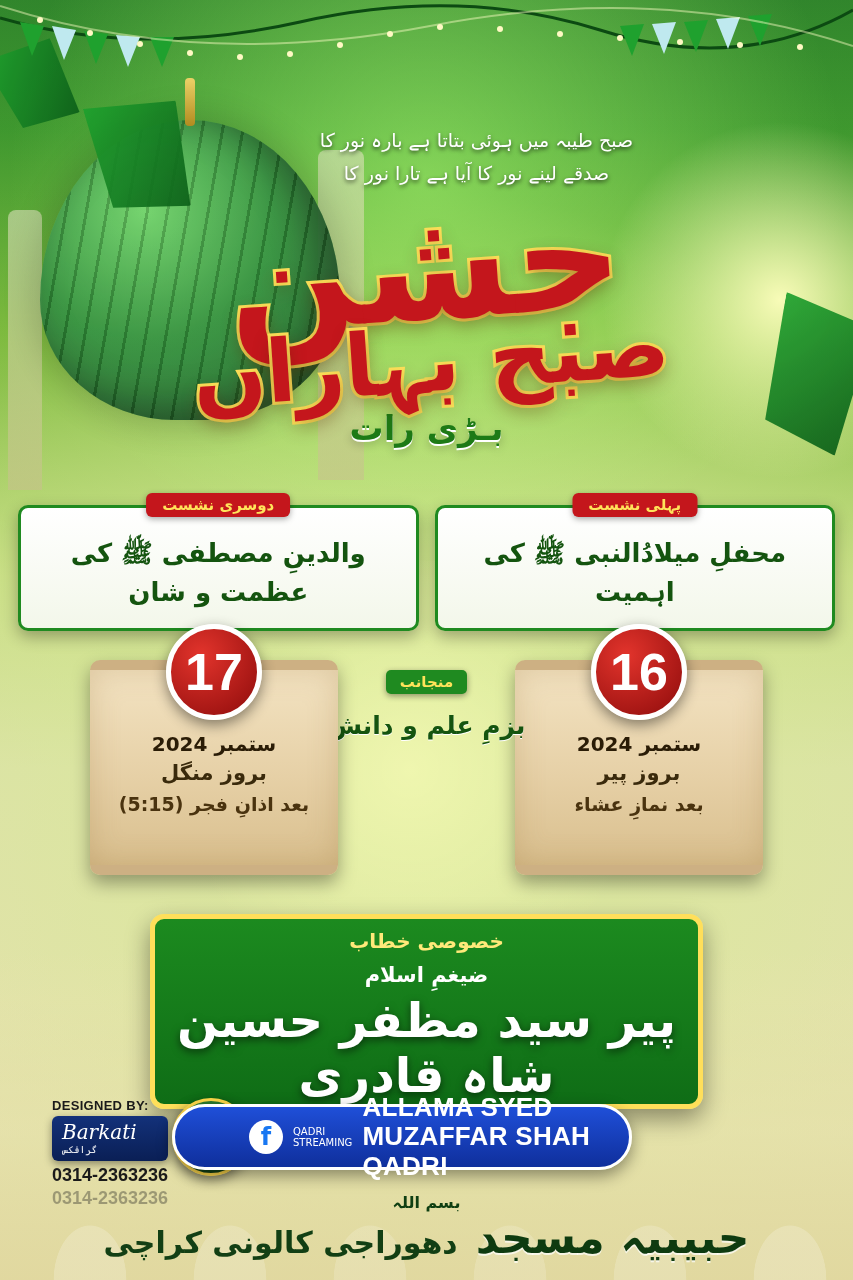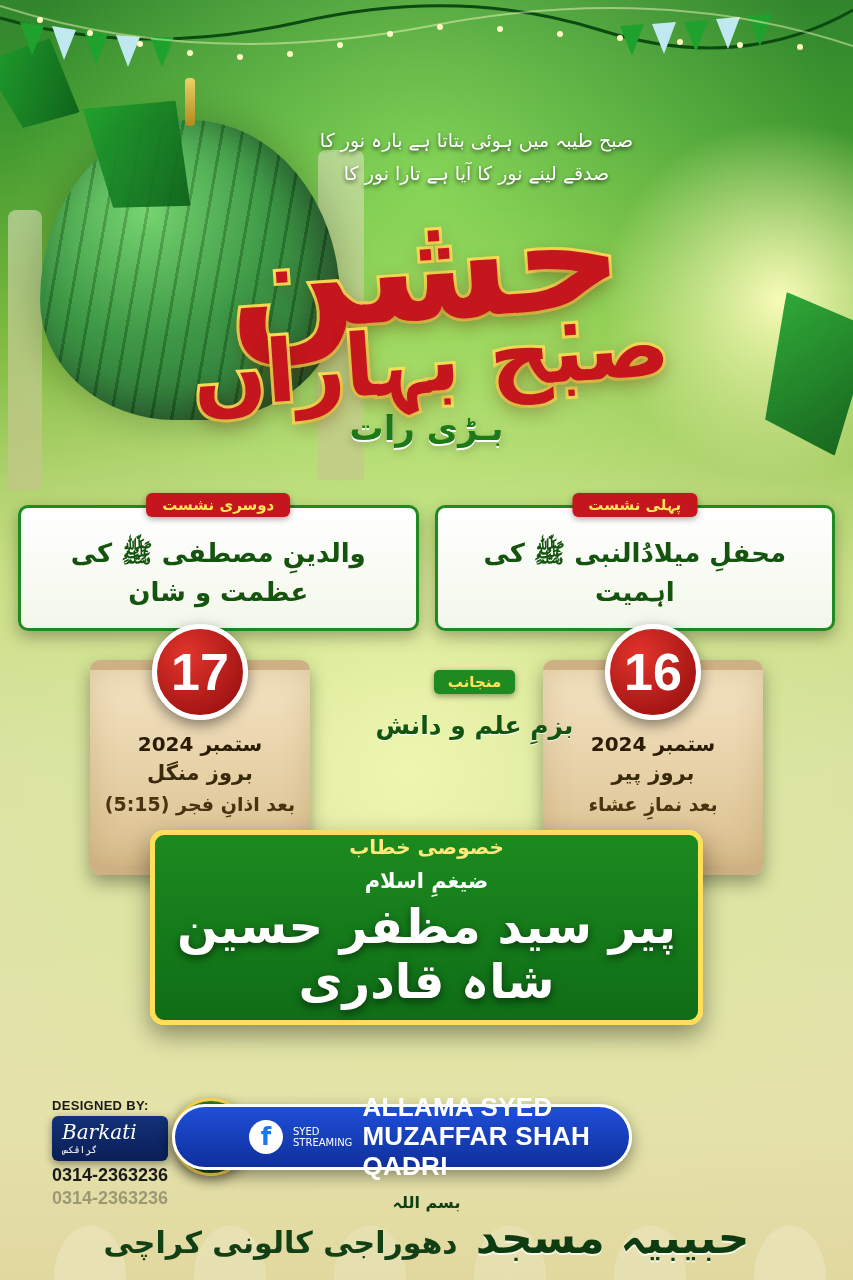--- a/index.html
+++ b/index.html
@@ -143,21 +143,21 @@
   }
   .session .title {
     font-size: 26px; font-weight: bold; color:#14540f; line-height:1.5;
   }
 
   
   .scrolls {
     position:absolute; top: 630px; left: 10px; right: 10px; height: 250px;
   }
   .scroll {
-    position:absolute; top: 30px; width: 220px; height: 215px;
+    position:absolute; top: 30px; width: 248px; height: 215px;
     background:
       linear-gradient(180deg,#f3e3c2 0%, #e6d0a6 55%, #d9bf8e 100%);
     border-radius: 10px;
     box-shadow: 0 8px 18px rgba(0,0,0,.35), inset 0 0 30px rgba(150,110,50,.25);
     border-top: 10px solid #cdb083;
     border-bottom: 10px solid #cdb083;
     direction: rtl; text-align:center;
   }
   .scroll.right { right: 80px; }
   .scroll.left  { left: 80px; }
@@ -173,40 +173,40 @@
   .scroll .month {
     margin-top: 62px;
     font-size: 20px; font-weight:bold; color:#2a1c06;
     line-height:1.25;
   }
   .scroll .day { font-size: 21px; color:#3a2a0c; margin-top: 4px; font-weight:bold;}
   .scroll .time { font-size: 19px; color:#4a330f; margin-top: 8px; font-weight:bold;}
 
   .mid-badge {
     position:absolute; left:50%; top: 40px; transform: translateX(-50%);
-    text-align:center; direction:rtl; width: 200px; margin-left: 48px;
+    text-align:center; direction:rtl; width: 200px;
   }
   .mid-badge .pill {
     display:inline-block; background:#1f8a20; color:#ffe35a;
     font-size:15px; font-weight:bold; padding:3px 14px; border-radius:5px;
     box-shadow:0 2px 6px rgba(0,0,0,.4);
   }
   .mid-badge .txt {
     margin-top: 14px; font-size: 25px; font-weight:bold; color:#14540f;
     line-height: 1.45; text-shadow: 0 1px 0 #fff;
   }
 
   
   .speaker-panel {
-    position:absolute; left: 150px; right: 150px; top: 830px; height: 195px;
+    position:absolute; left: 150px; right: 150px; top: 914px; height: 195px;
     background: linear-gradient(180deg,#1c8a1f 0%, #0f6d16 100%);
     border: 5px solid #ffdf5a;
     border-radius: 14px;
     box-shadow: 0 10px 24px rgba(0,0,0,.40);
-    direction: rtl; text-align:center; 
+    direction: rtl; text-align:center; padding-top: 10px;
   }
   .speaker-panel .kicker {
     color:#ffe97a; font-size:20px; font-weight:bold;
   }
   .speaker-panel .zia {
     color:#ffffff; font-size:21px; margin-top: 10px; font-weight:bold;
   }
   .speaker-panel .name {
     color:#ffffff; font-size: 48px; font-weight:bold; line-height:1.15;
     margin-top: 6px;
@@ -395,21 +395,21 @@
       <div class="sub">گرافکس</div>
     </div>
     <div class="phone">0314-2363236</div>
     <div class="phone ghost">0314-2363236</div>
   </div>
 
   <div class="avatar"></div>
   <div class="live-strip">
     <div class="fb">f</div>
     <div class="livetag">
-      <div>SYED</div>
+      <div>QADRI</div>
       <div>STREAMING</div>
     </div>
     <div class="who">
       <div>ALLAMA SYED</div>
       <div>MUZAFFAR SHAH QADRI</div>
     </div>
   </div>
 
   <div class="footer">
     <div class="crest">بسم اللہ</div>

